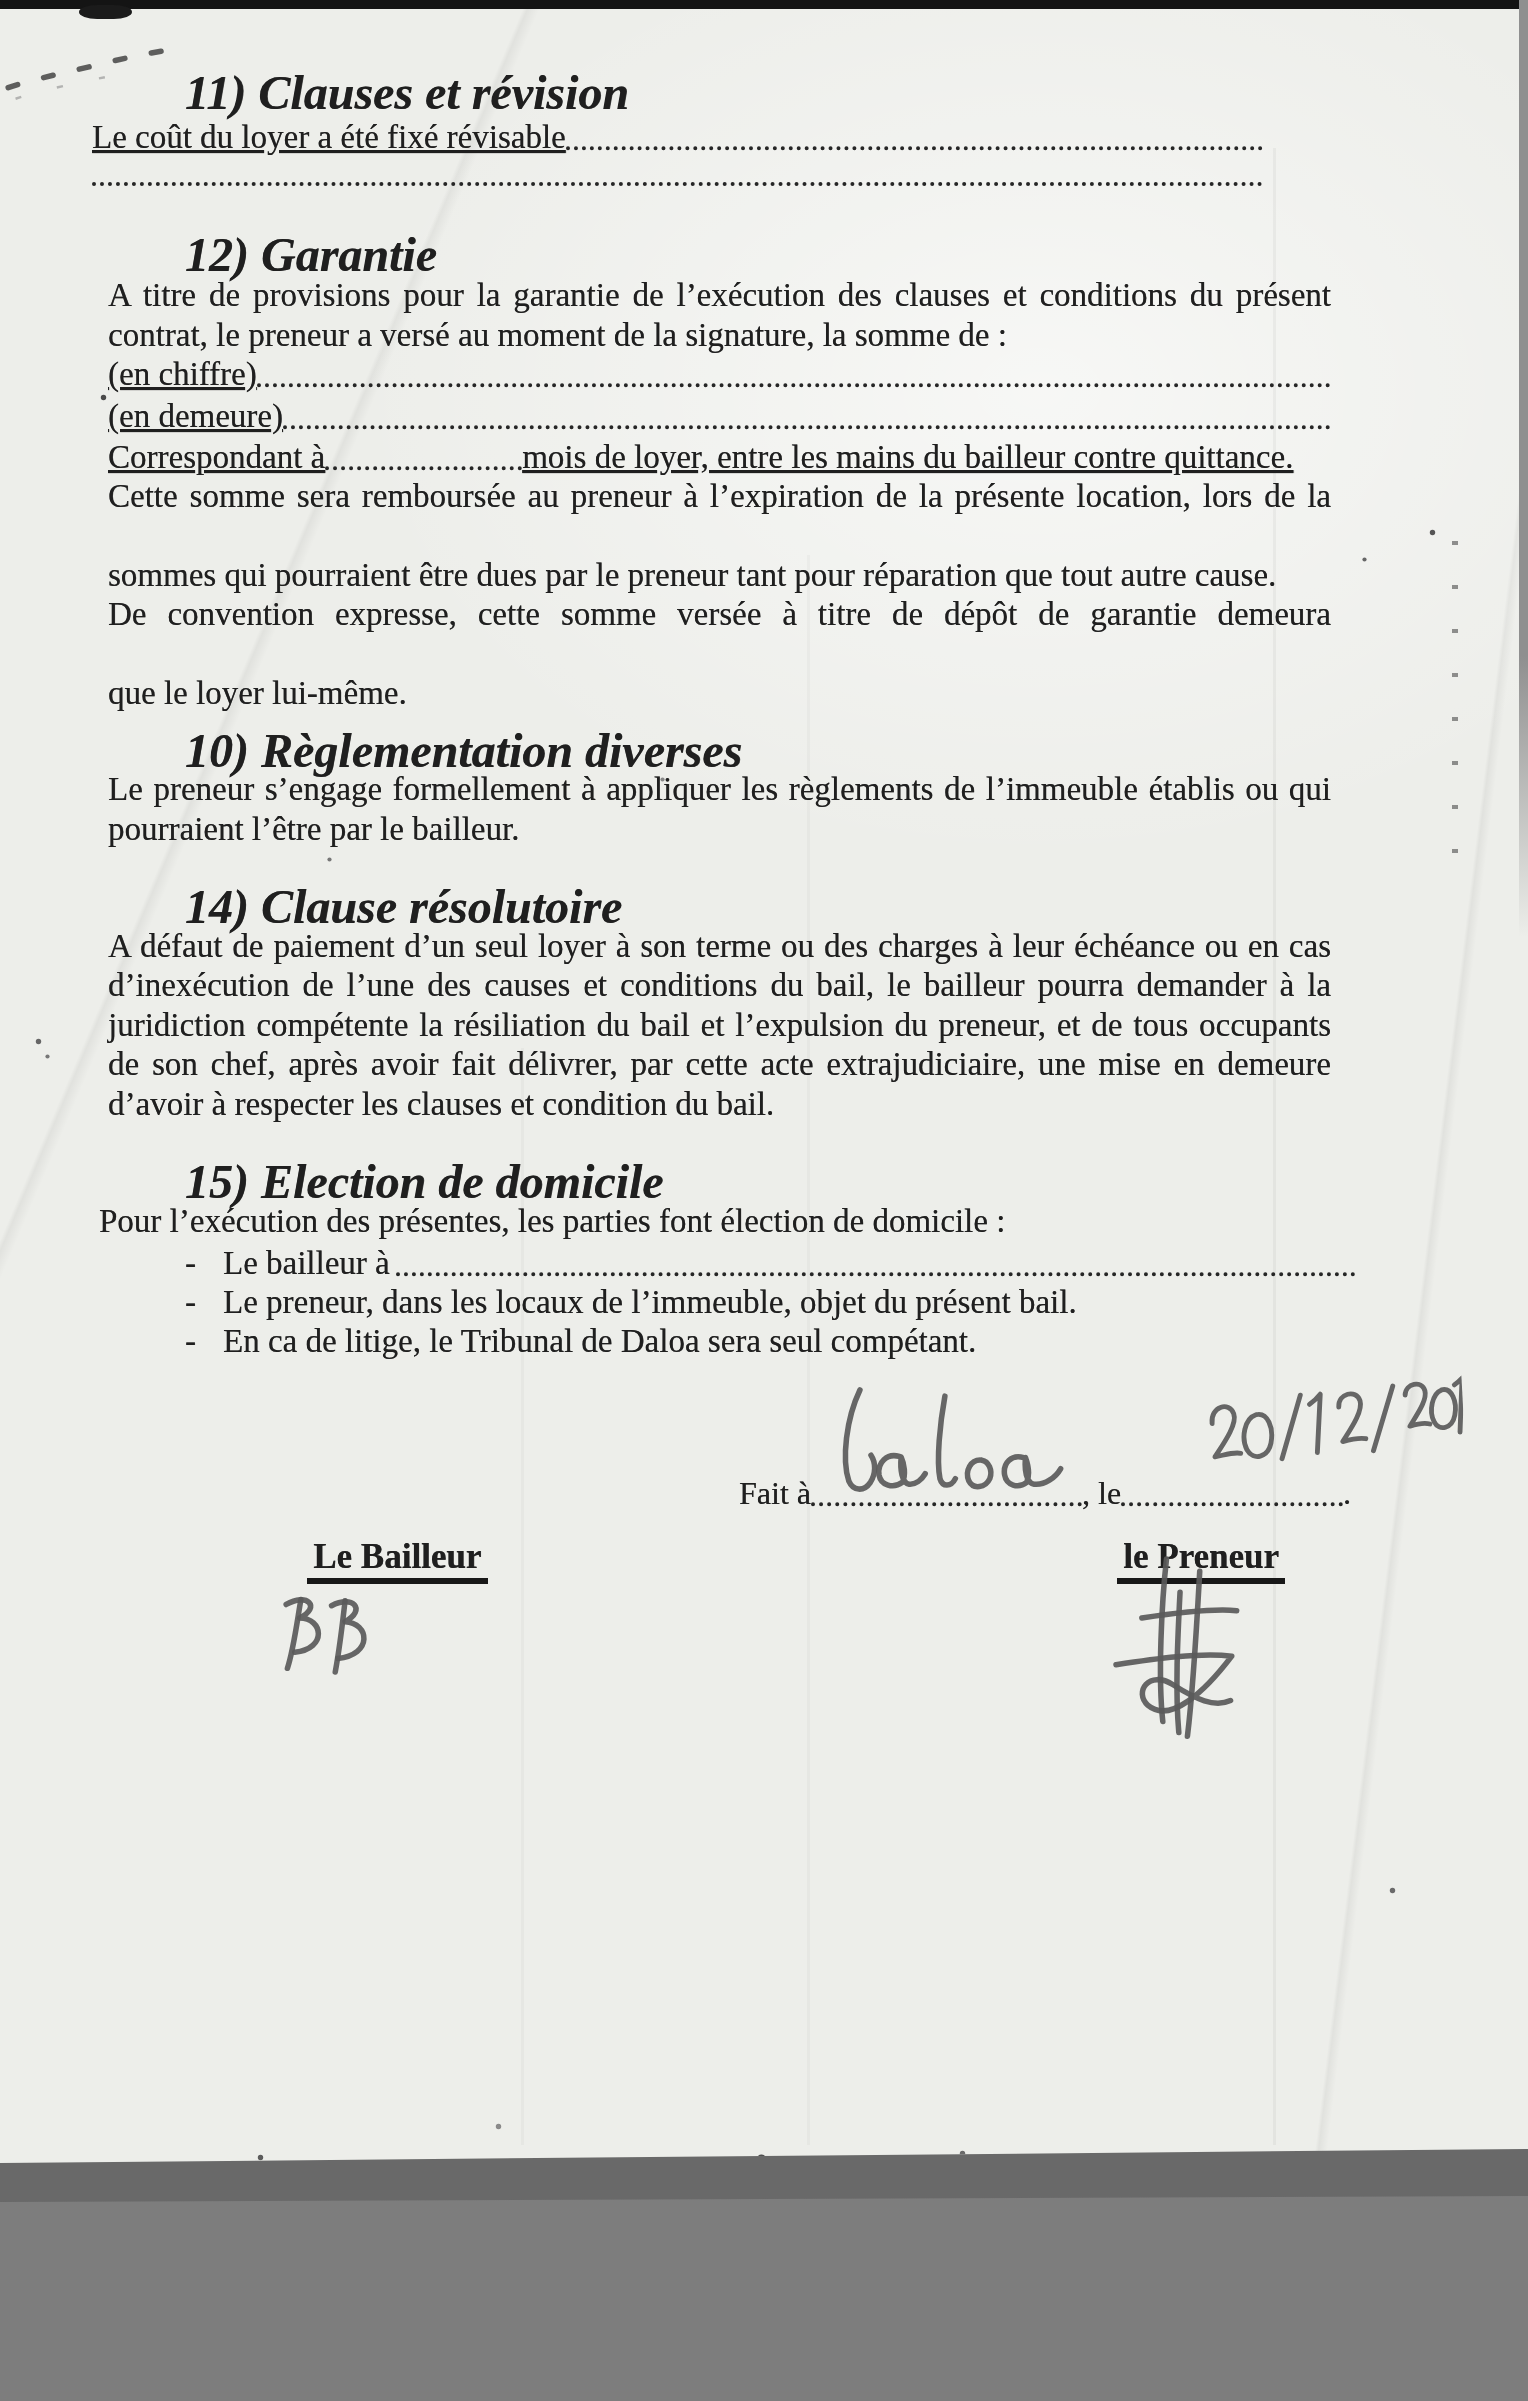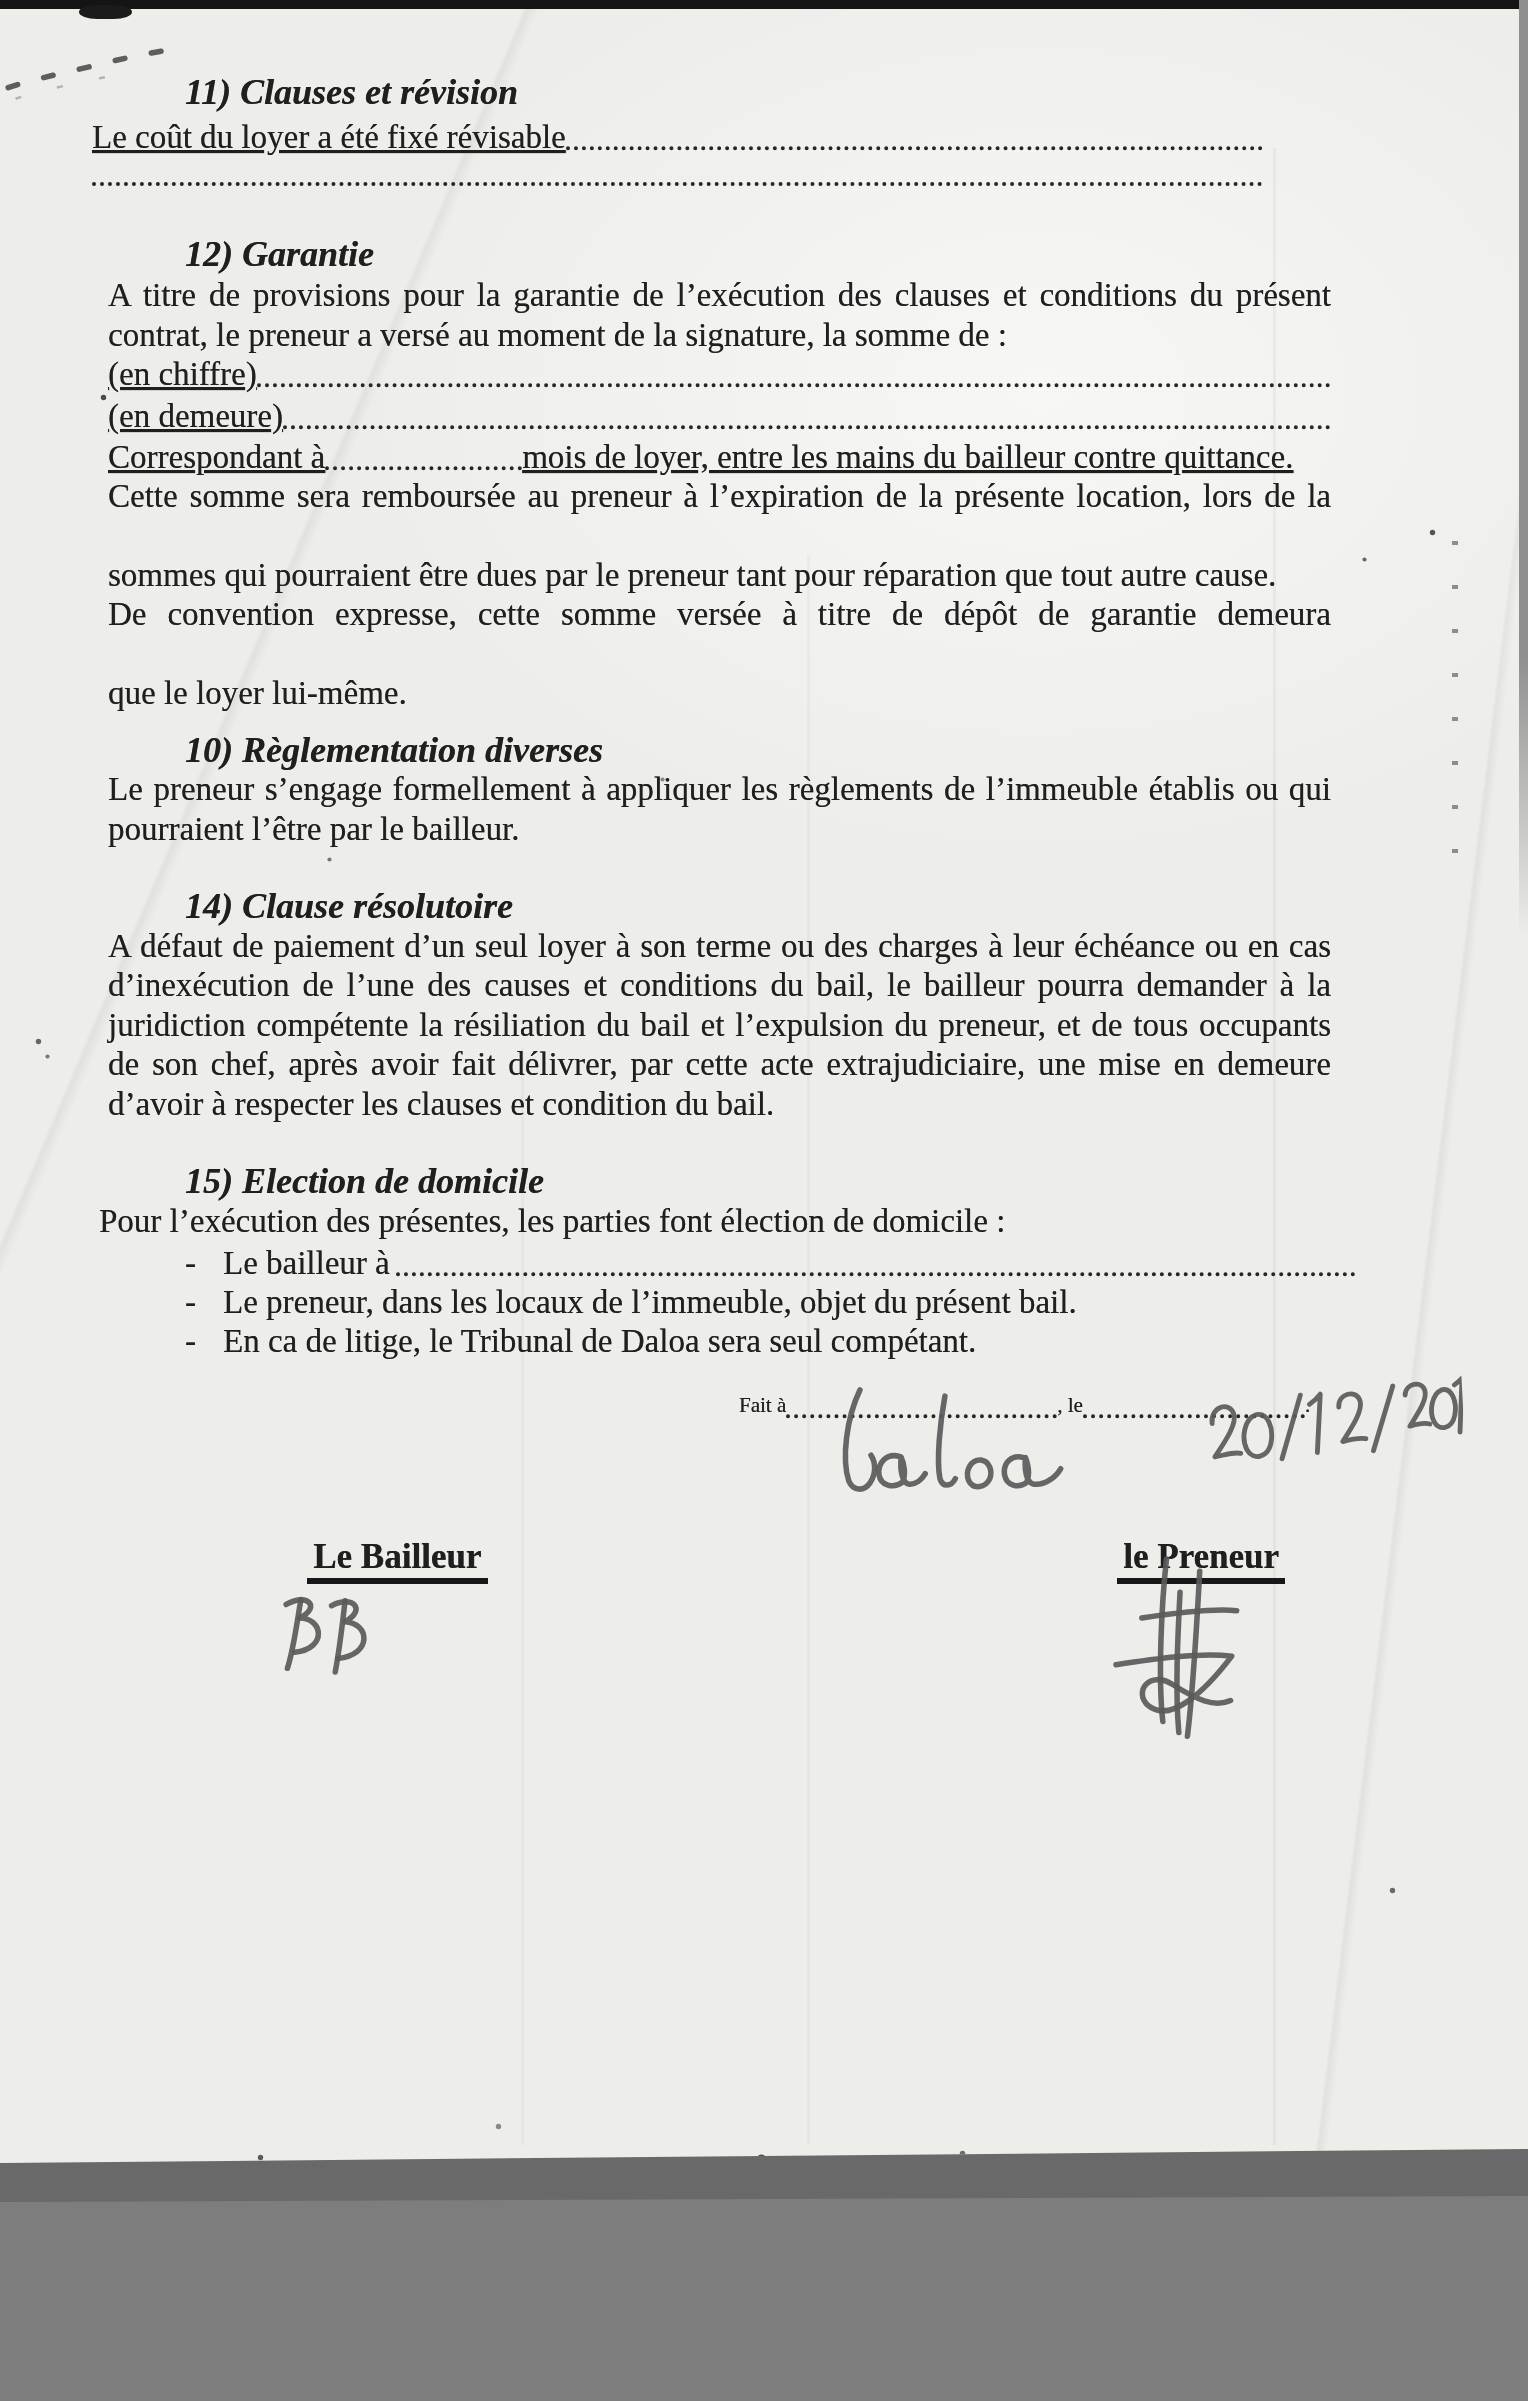--- a/index.html
+++ b/index.html
@@ -60,21 +60,21 @@
       1391px 1889px 0 1.2px #6a6a6a,
       497px 2125px 0 1.2px #8a8a8a,
       760px 2157px 0 2.5px #4f4f4f,
       259px 2156px 0 1.2px #5c5c5c,
       961px 2152px 0 1.2px #6b6b6b;
   }
 
   
   .heading{
     position:absolute;left:185px;
-    font-weight:bold;font-style:italic;font-size:36px;line-height:39px;
+    font-weight:bold;font-style:italic;font-size:48px;line-height:39px;
     white-space:nowrap;
     text-shadow:0.3px 0.3px 0.5px rgba(25,25,25,.75);
   }
   .line{
     position:absolute;left:108px;width:1223px;
     font-size:33px;line-height:39px;white-space:nowrap;
     text-shadow:0.2px 0.2px 0.4px rgba(25,25,25,.7);
   }
   .jline{white-space:normal;text-align:justify;text-align-last:justify;}
   .leader-row{display:flex;align-items:flex-end;text-decoration:underline;}
@@ -85,23 +85,23 @@
   }
   .dots.fixed{flex:0 0 auto;}
   .dotline{
     position:absolute;height:0;border-bottom:4.3px dotted #262626;
   }
   .bullet-row{left:185px;width:1171px;display:flex;align-items:flex-end;}
   .bullet-dash{flex:0 0 auto;margin-right:27px;}
   .bullet-text{flex:0 0 auto;margin-right:6.2px;}
 
   .fait-row{
-    position:absolute;left:739px;top:1386px;width:721px;
+    position:absolute;left:739px;top:1474px;width:721px;
     display:flex;align-items:flex-end;
-    font-size:21px;line-height:39px;white-space:nowrap;
+    font-size:32px;line-height:39px;white-space:nowrap;
     text-shadow:0.2px 0.2px 0.4px rgba(25,25,25,.7);
   }
   .fait-row .dots1{width:271px;flex:0 0 auto;}
   .fait-row .dots2{width:222px;flex:0 0 auto;}
 
   .sig-label{
     position:absolute;top:1538px;
     font-weight:bold;font-size:35px;line-height:37px;white-space:nowrap;
     padding:0 6.2px 2.5px 6.2px;
     border-bottom:6.2px solid #181818;

